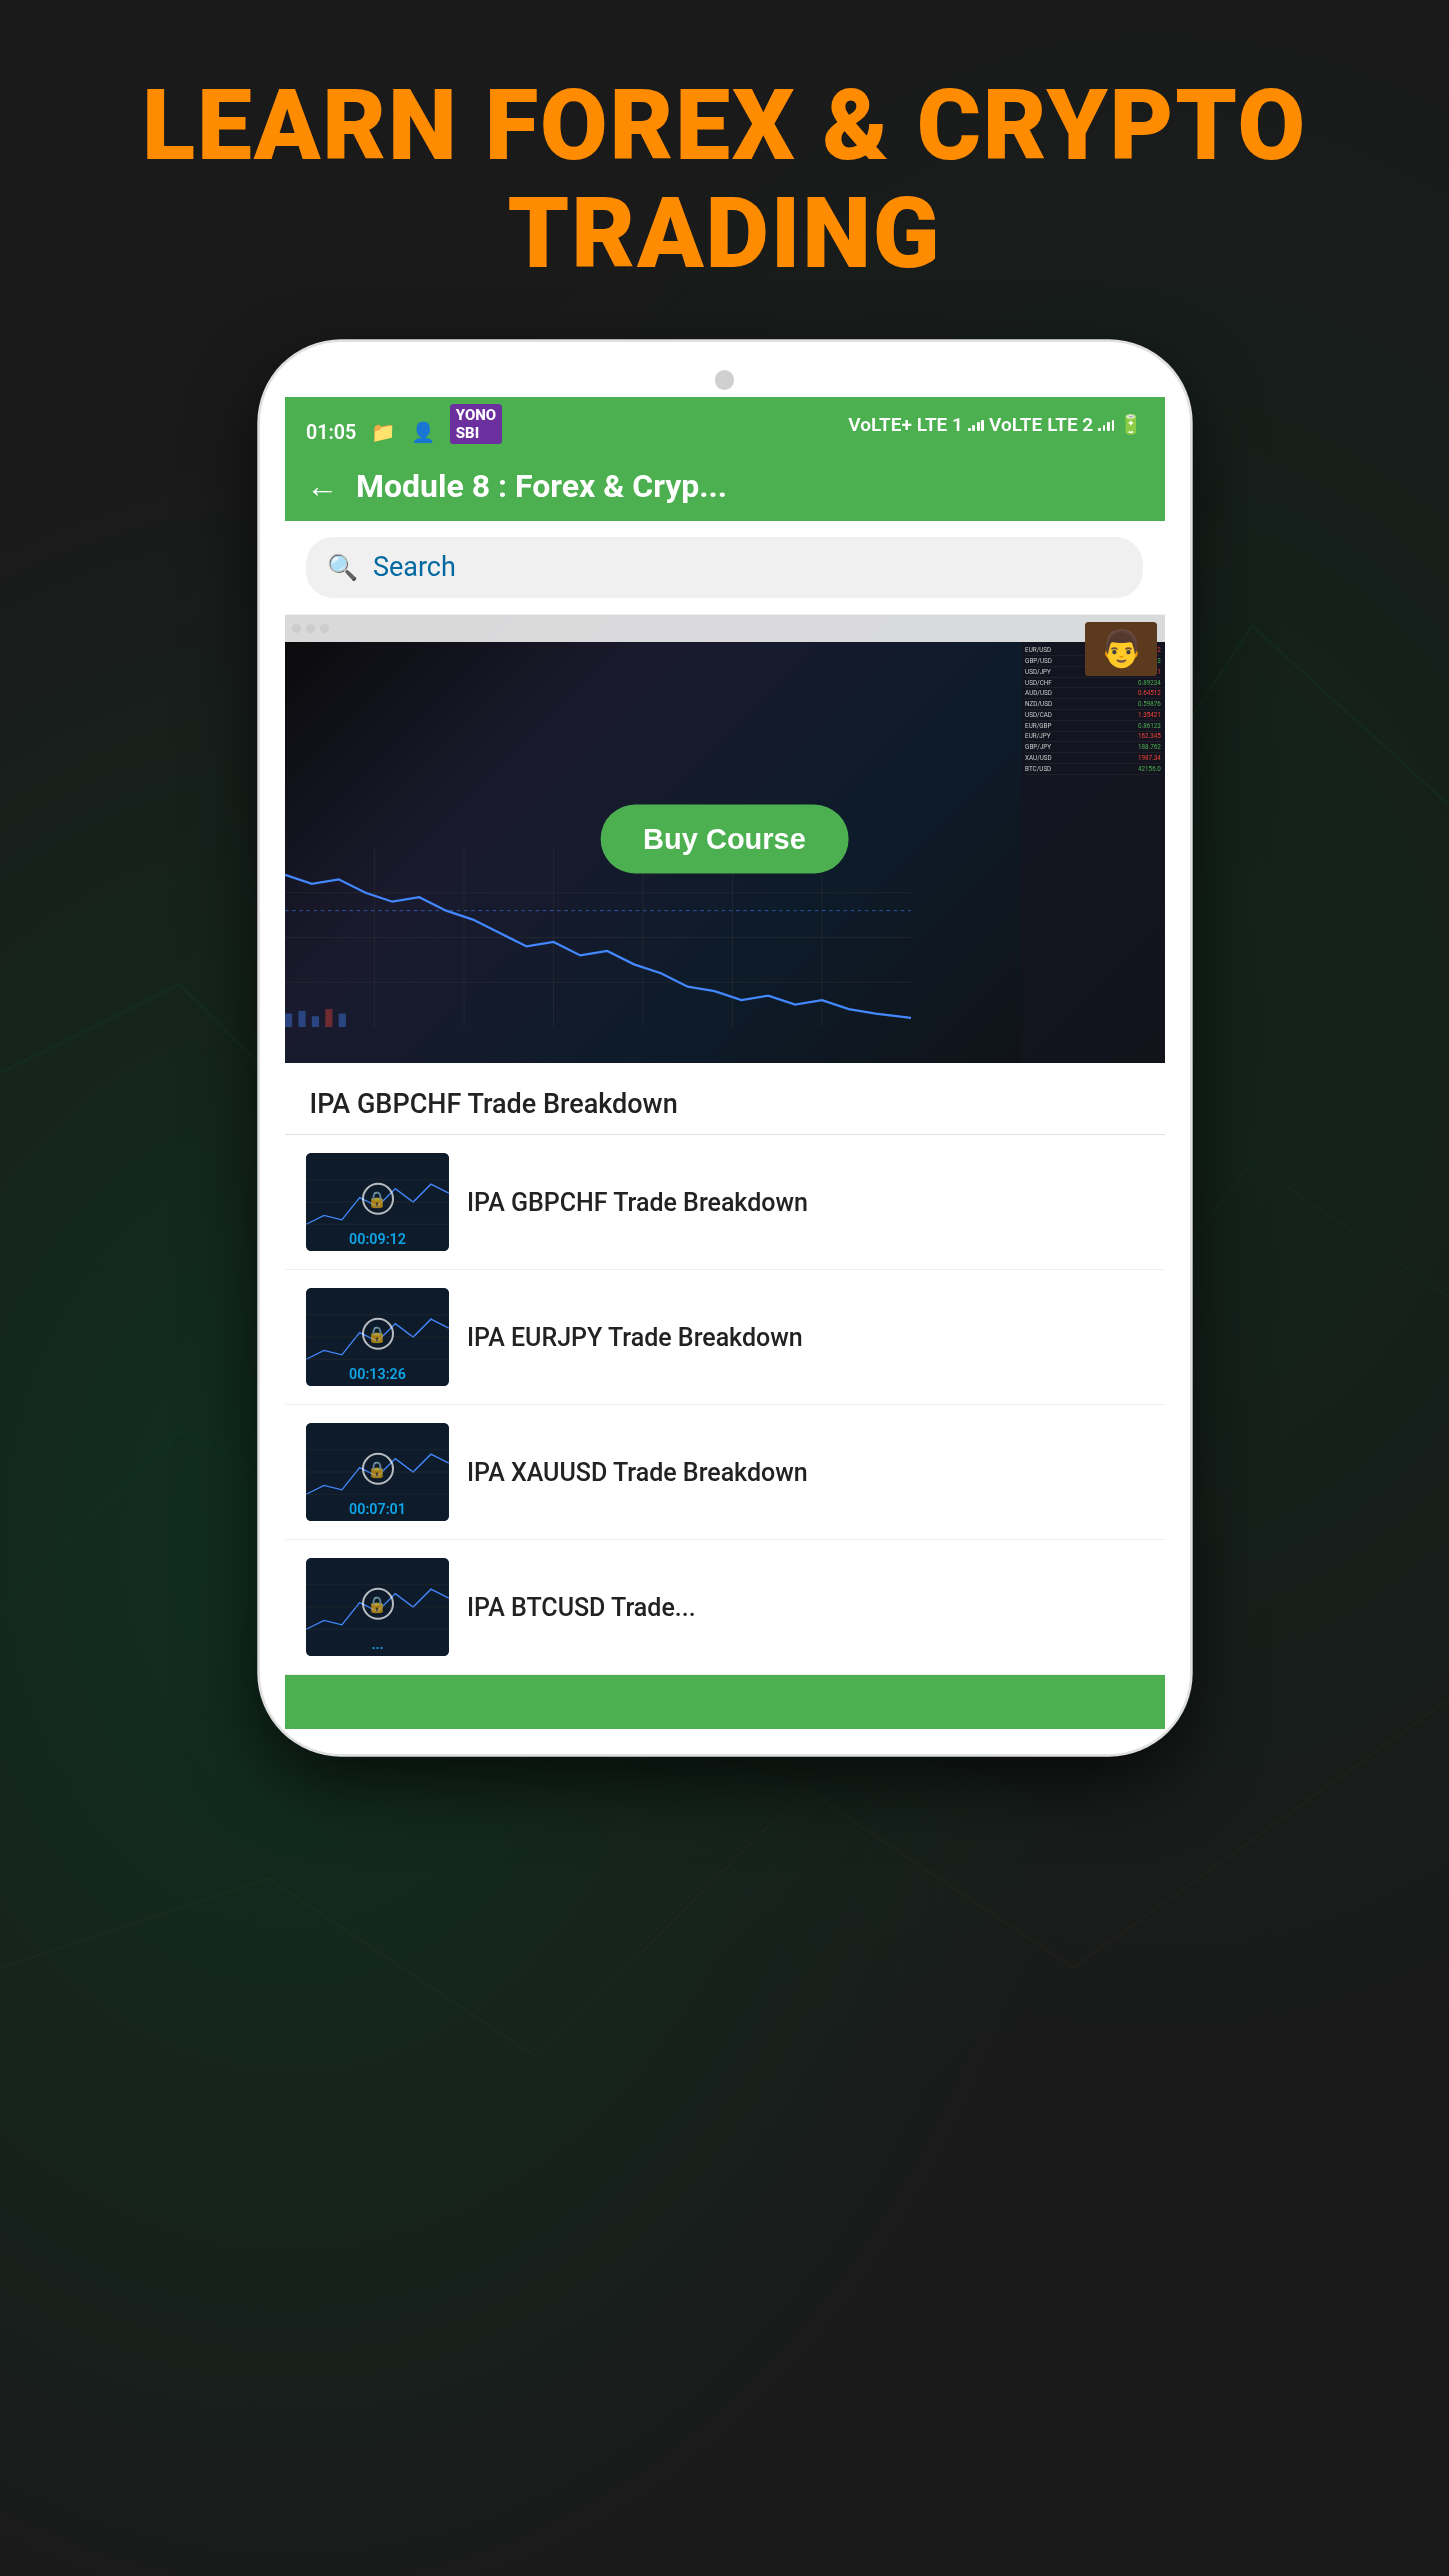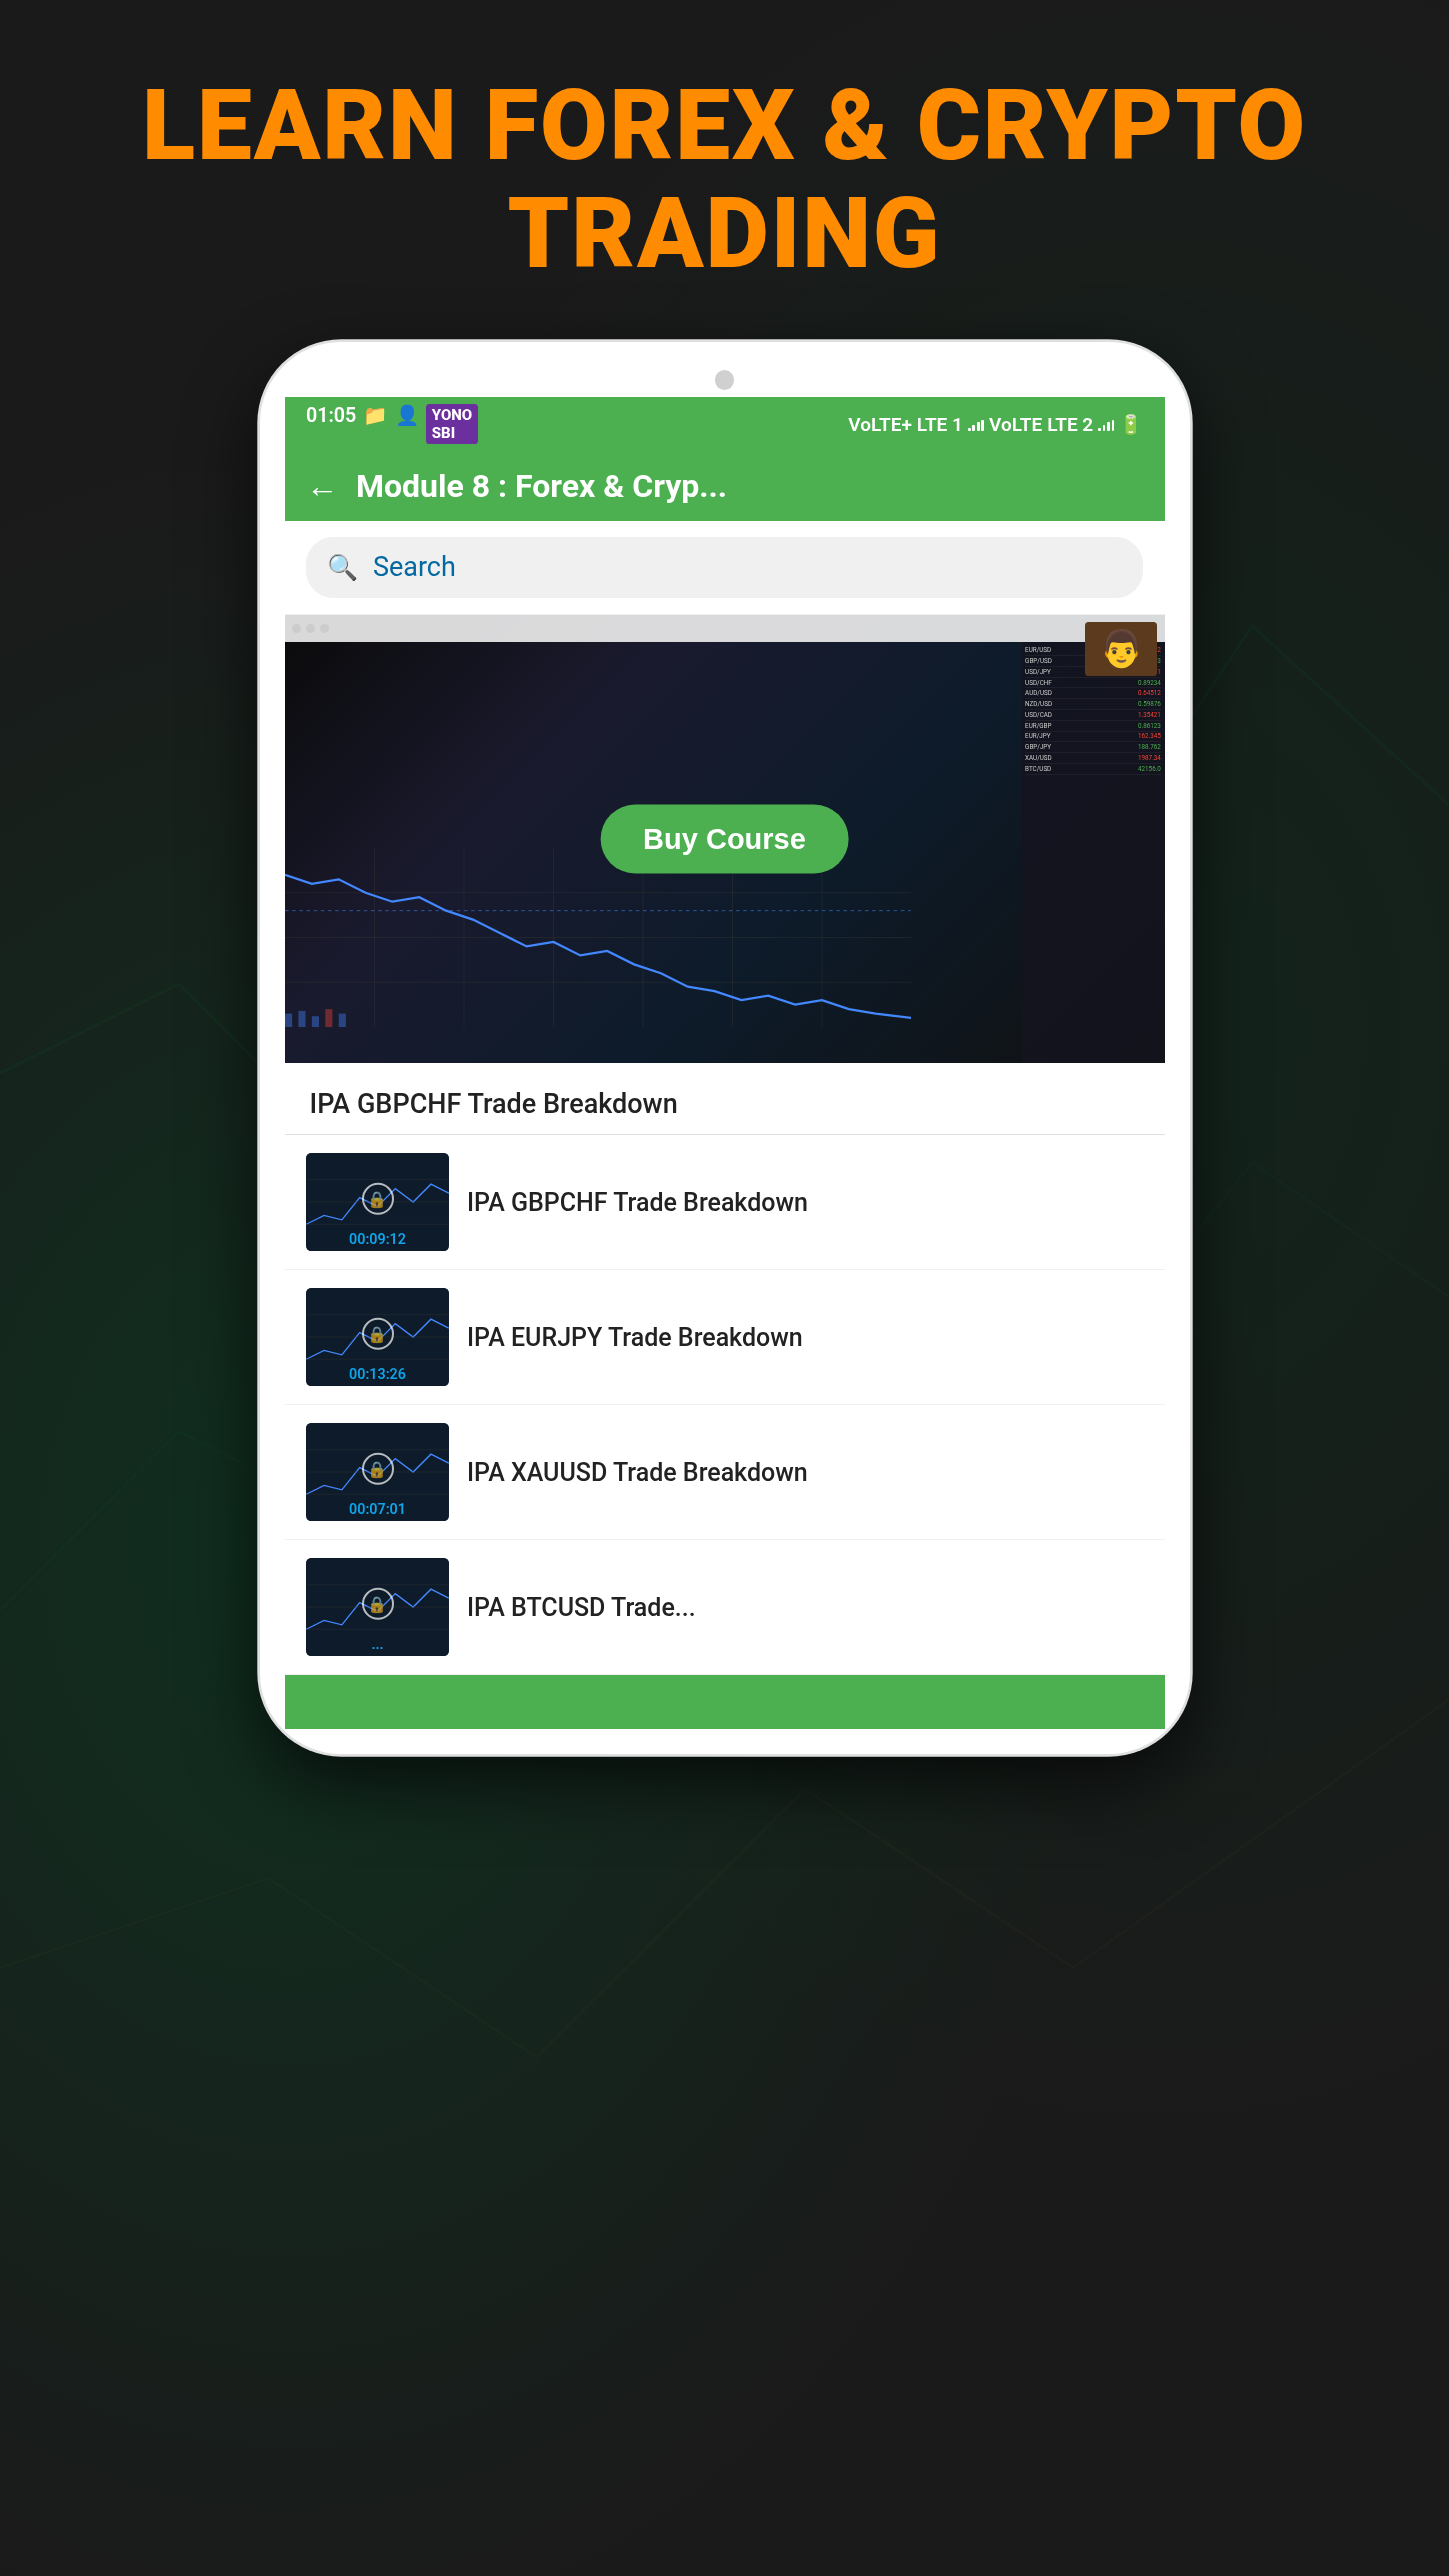--- a/index.html
+++ b/index.html
@@ -81,22 +81,22 @@
       font-size: 19.7px;
       font-weight: 600;
       padding: 7.2px 21.5px;
       display: flex;
       justify-content: space-between;
       align-items: center;
     }
 
     .status-left {
       display: flex;
-      align-items: flex-start;
-      gap: 7px;
+      align-items: flex-end;
+      gap: 15px;
     }
 
     .status-right {
       display: flex;
       align-items: center;
       gap: 5px;
       font-size: 19px;
     }
 
     .yono-badge {

